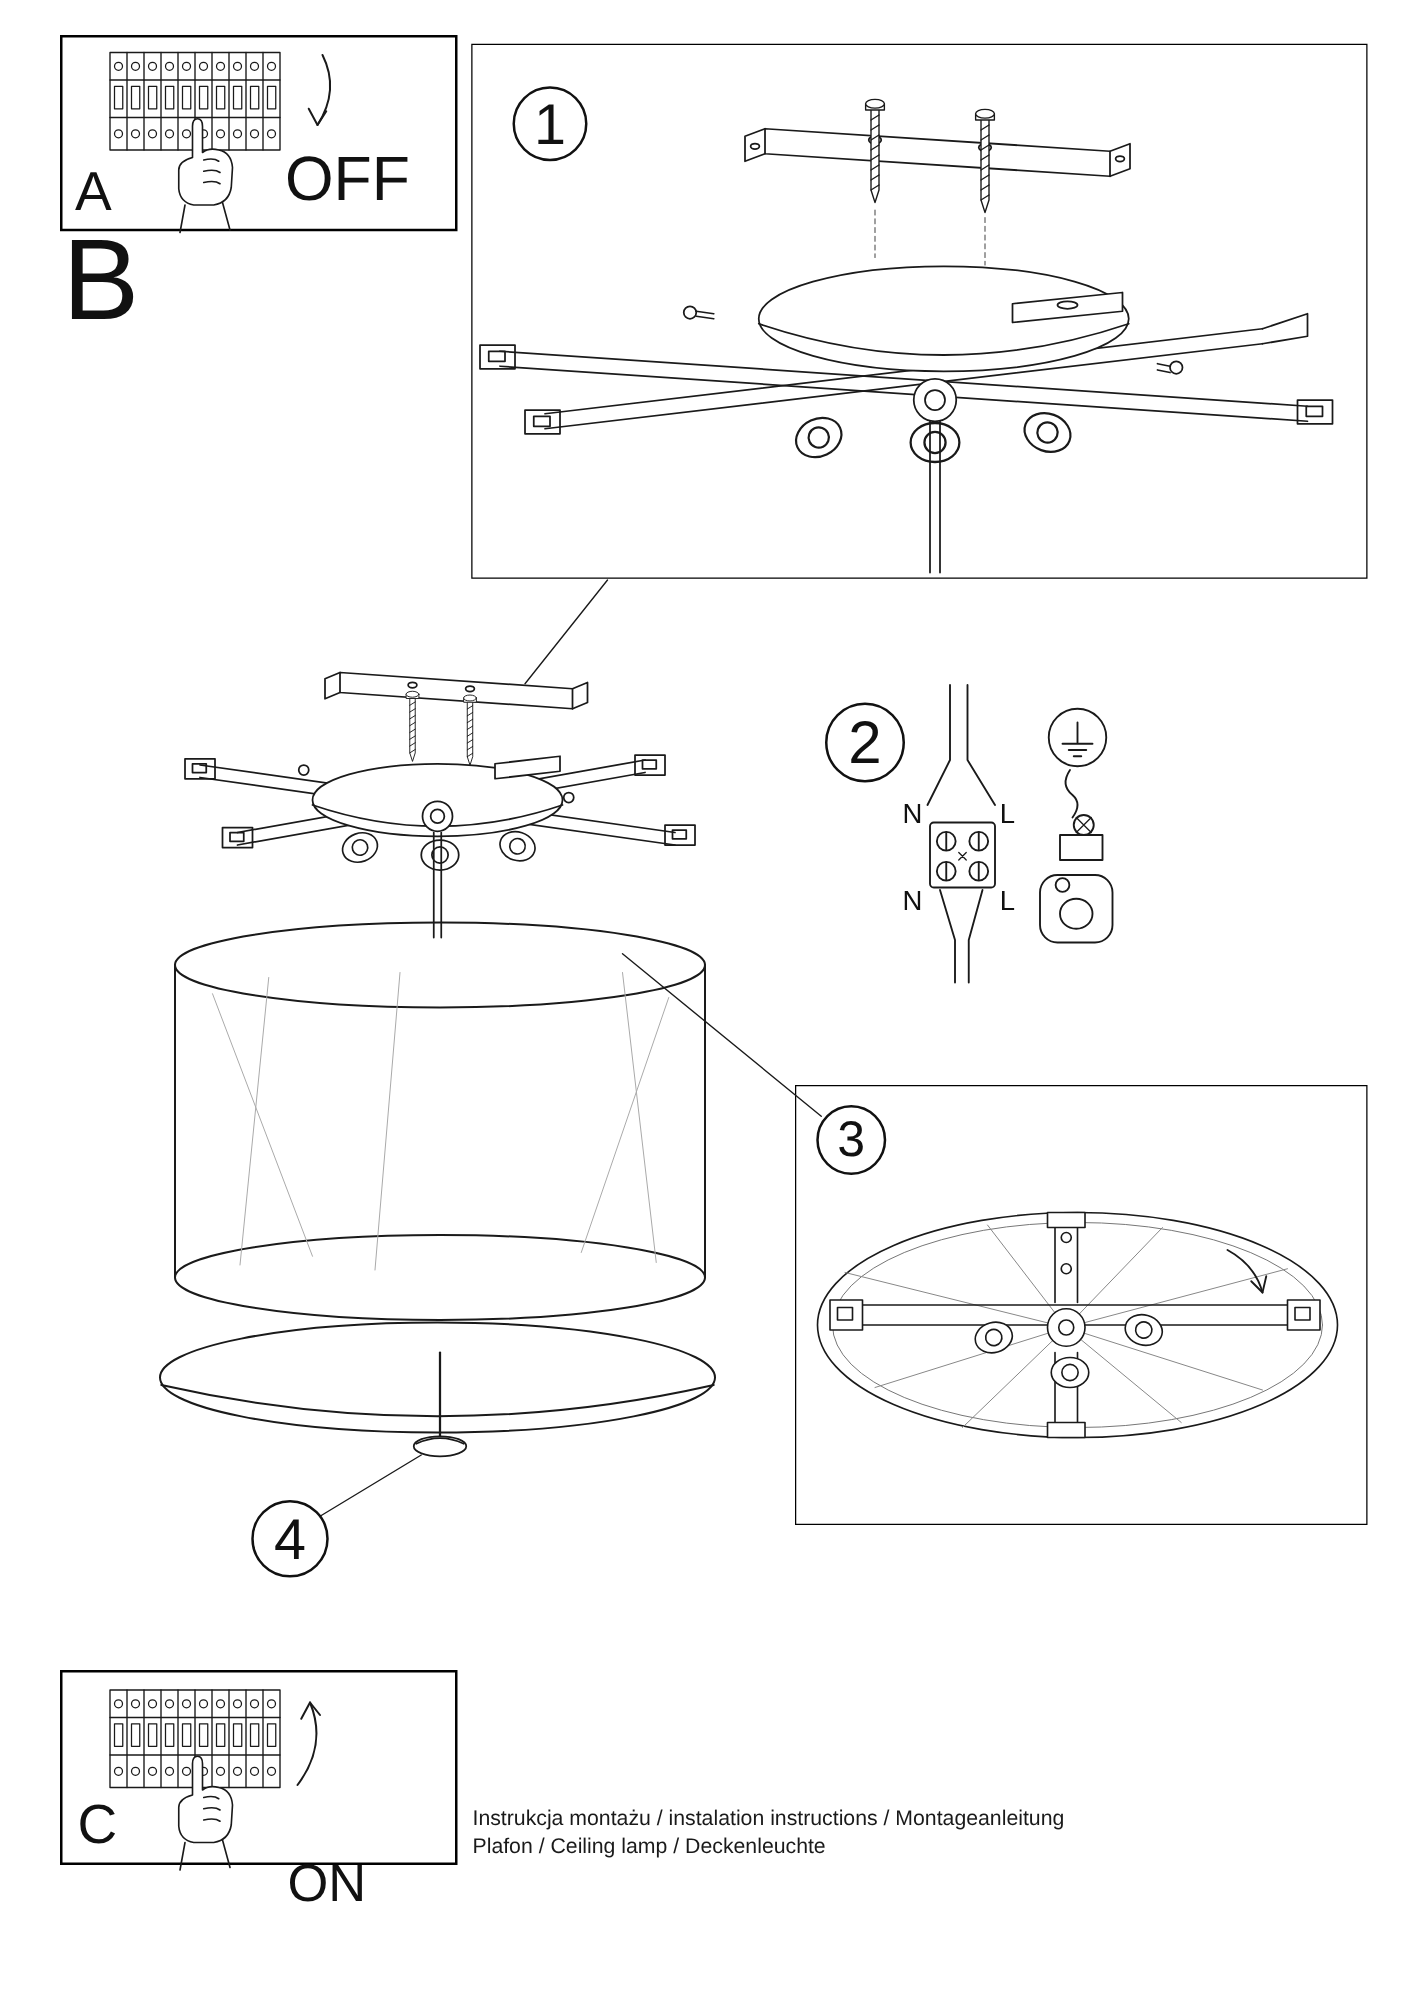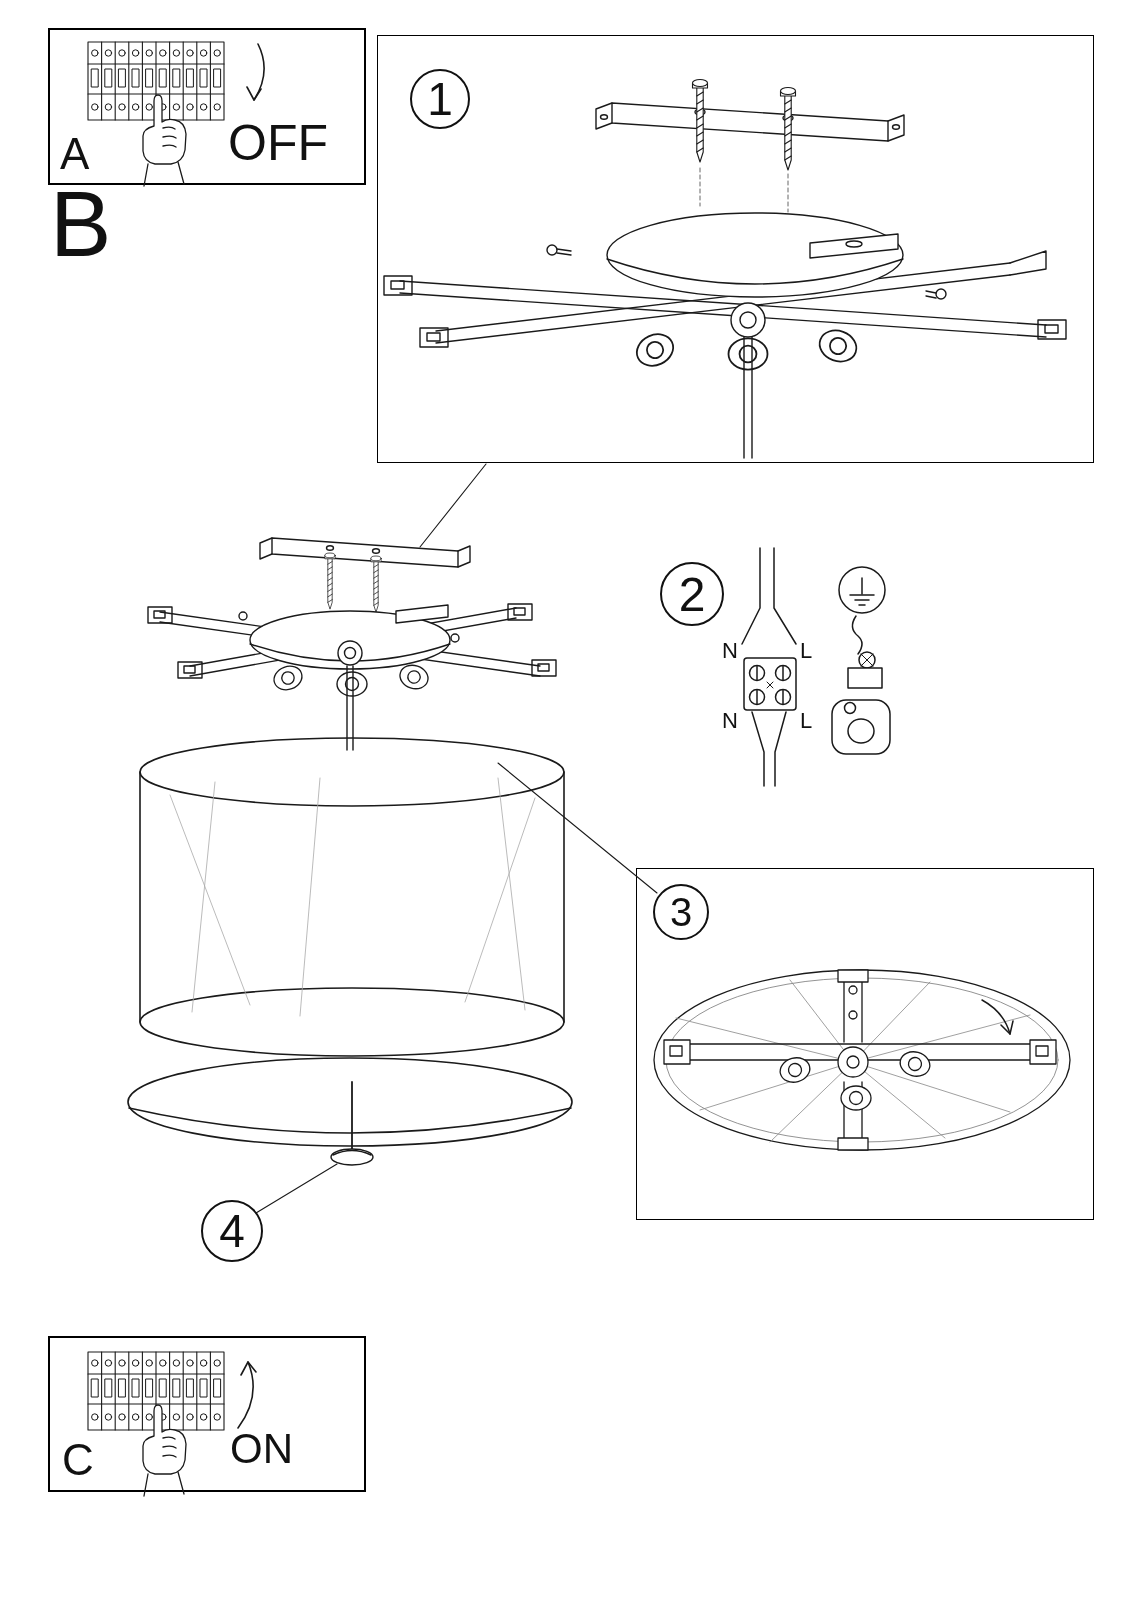--- a/index.html
+++ b/index.html
@@ -280,16 +280,20 @@
     <span>3</span>
   </div>
   <div class="step-circle" style="left:201px;top:1200px;width:58px;height:58px;font-size:46px;">
     <span>4</span>
   </div>
 
   <div class="label" style="left:60px;top:132px;font-size:44px;">A</div>
   <div class="label" style="left:228px;top:118px;font-size:50px;">OFF</div>
   <div class="label" style="left:50px;top:178px;font-size:92px;">B</div>
   <div class="label" style="left:62px;top:1438px;font-size:44px;">C</div>
-  <div class="label" style="left:230px;top:1428px;font-size:42px;">ON</div>
-
+  <div class="label" style="left:230px;top:1486px;font-size:42px;">ON</div>
+
+  <div class="footer">
+    <div>Instrukcja montażu / instalation instructions / Montageanleitung</div>
+    <div>Plafon / Ceiling lamp / Deckenleuchte</div>
+  </div>
 
 </div>
 
 </body></html>

